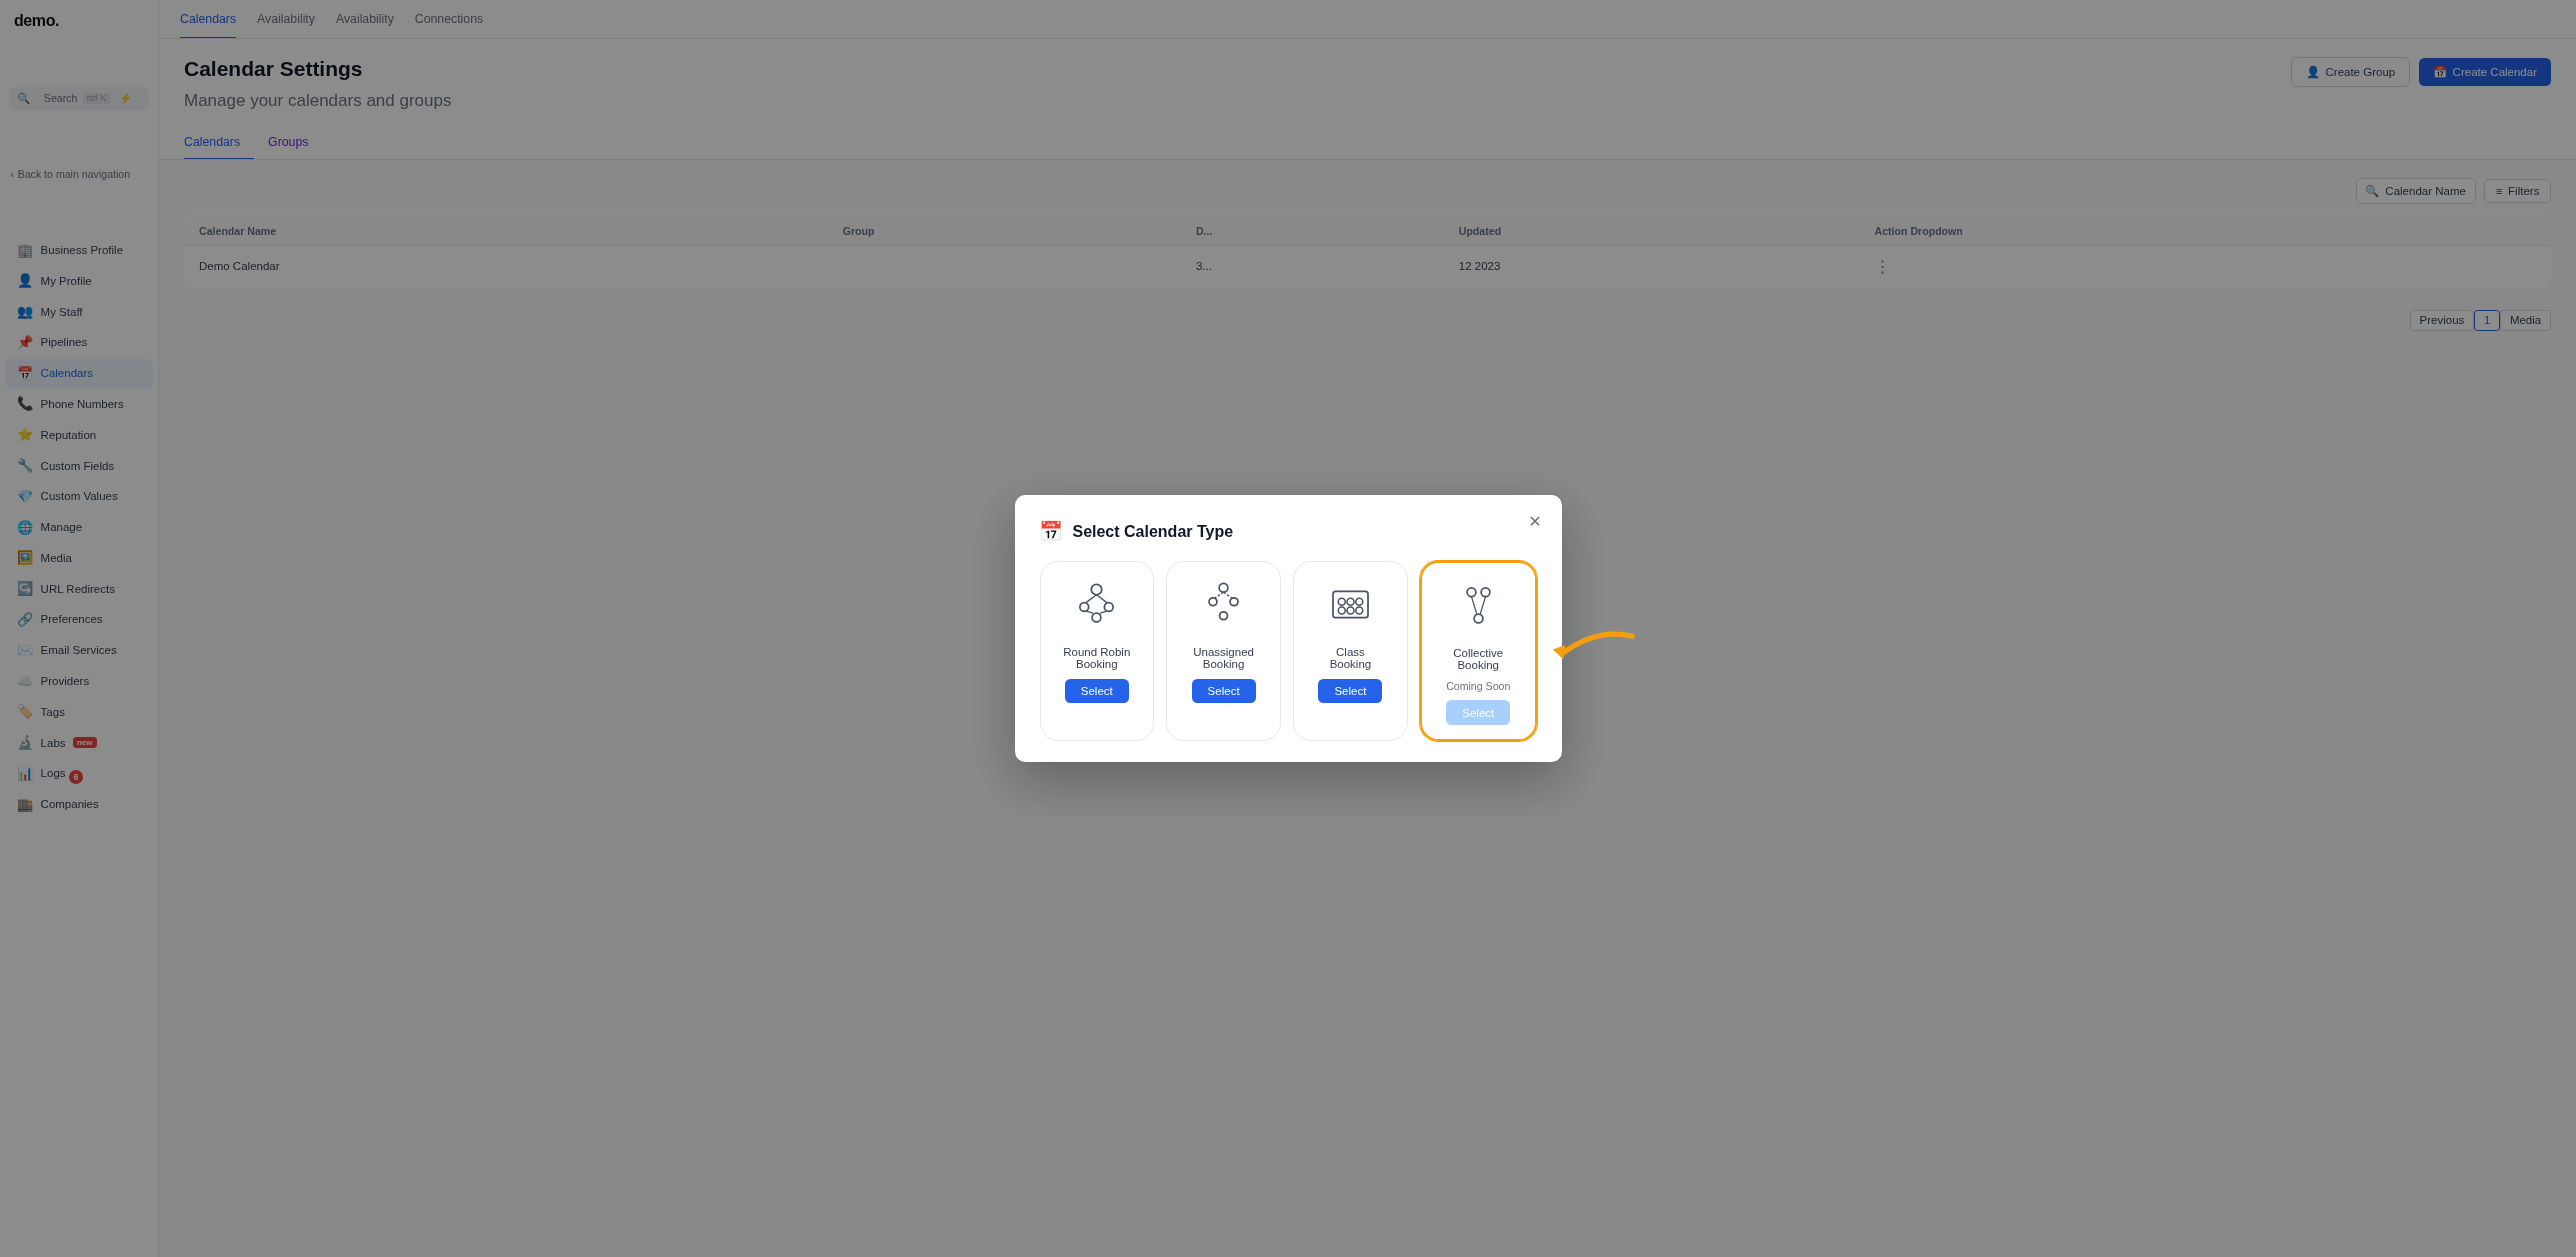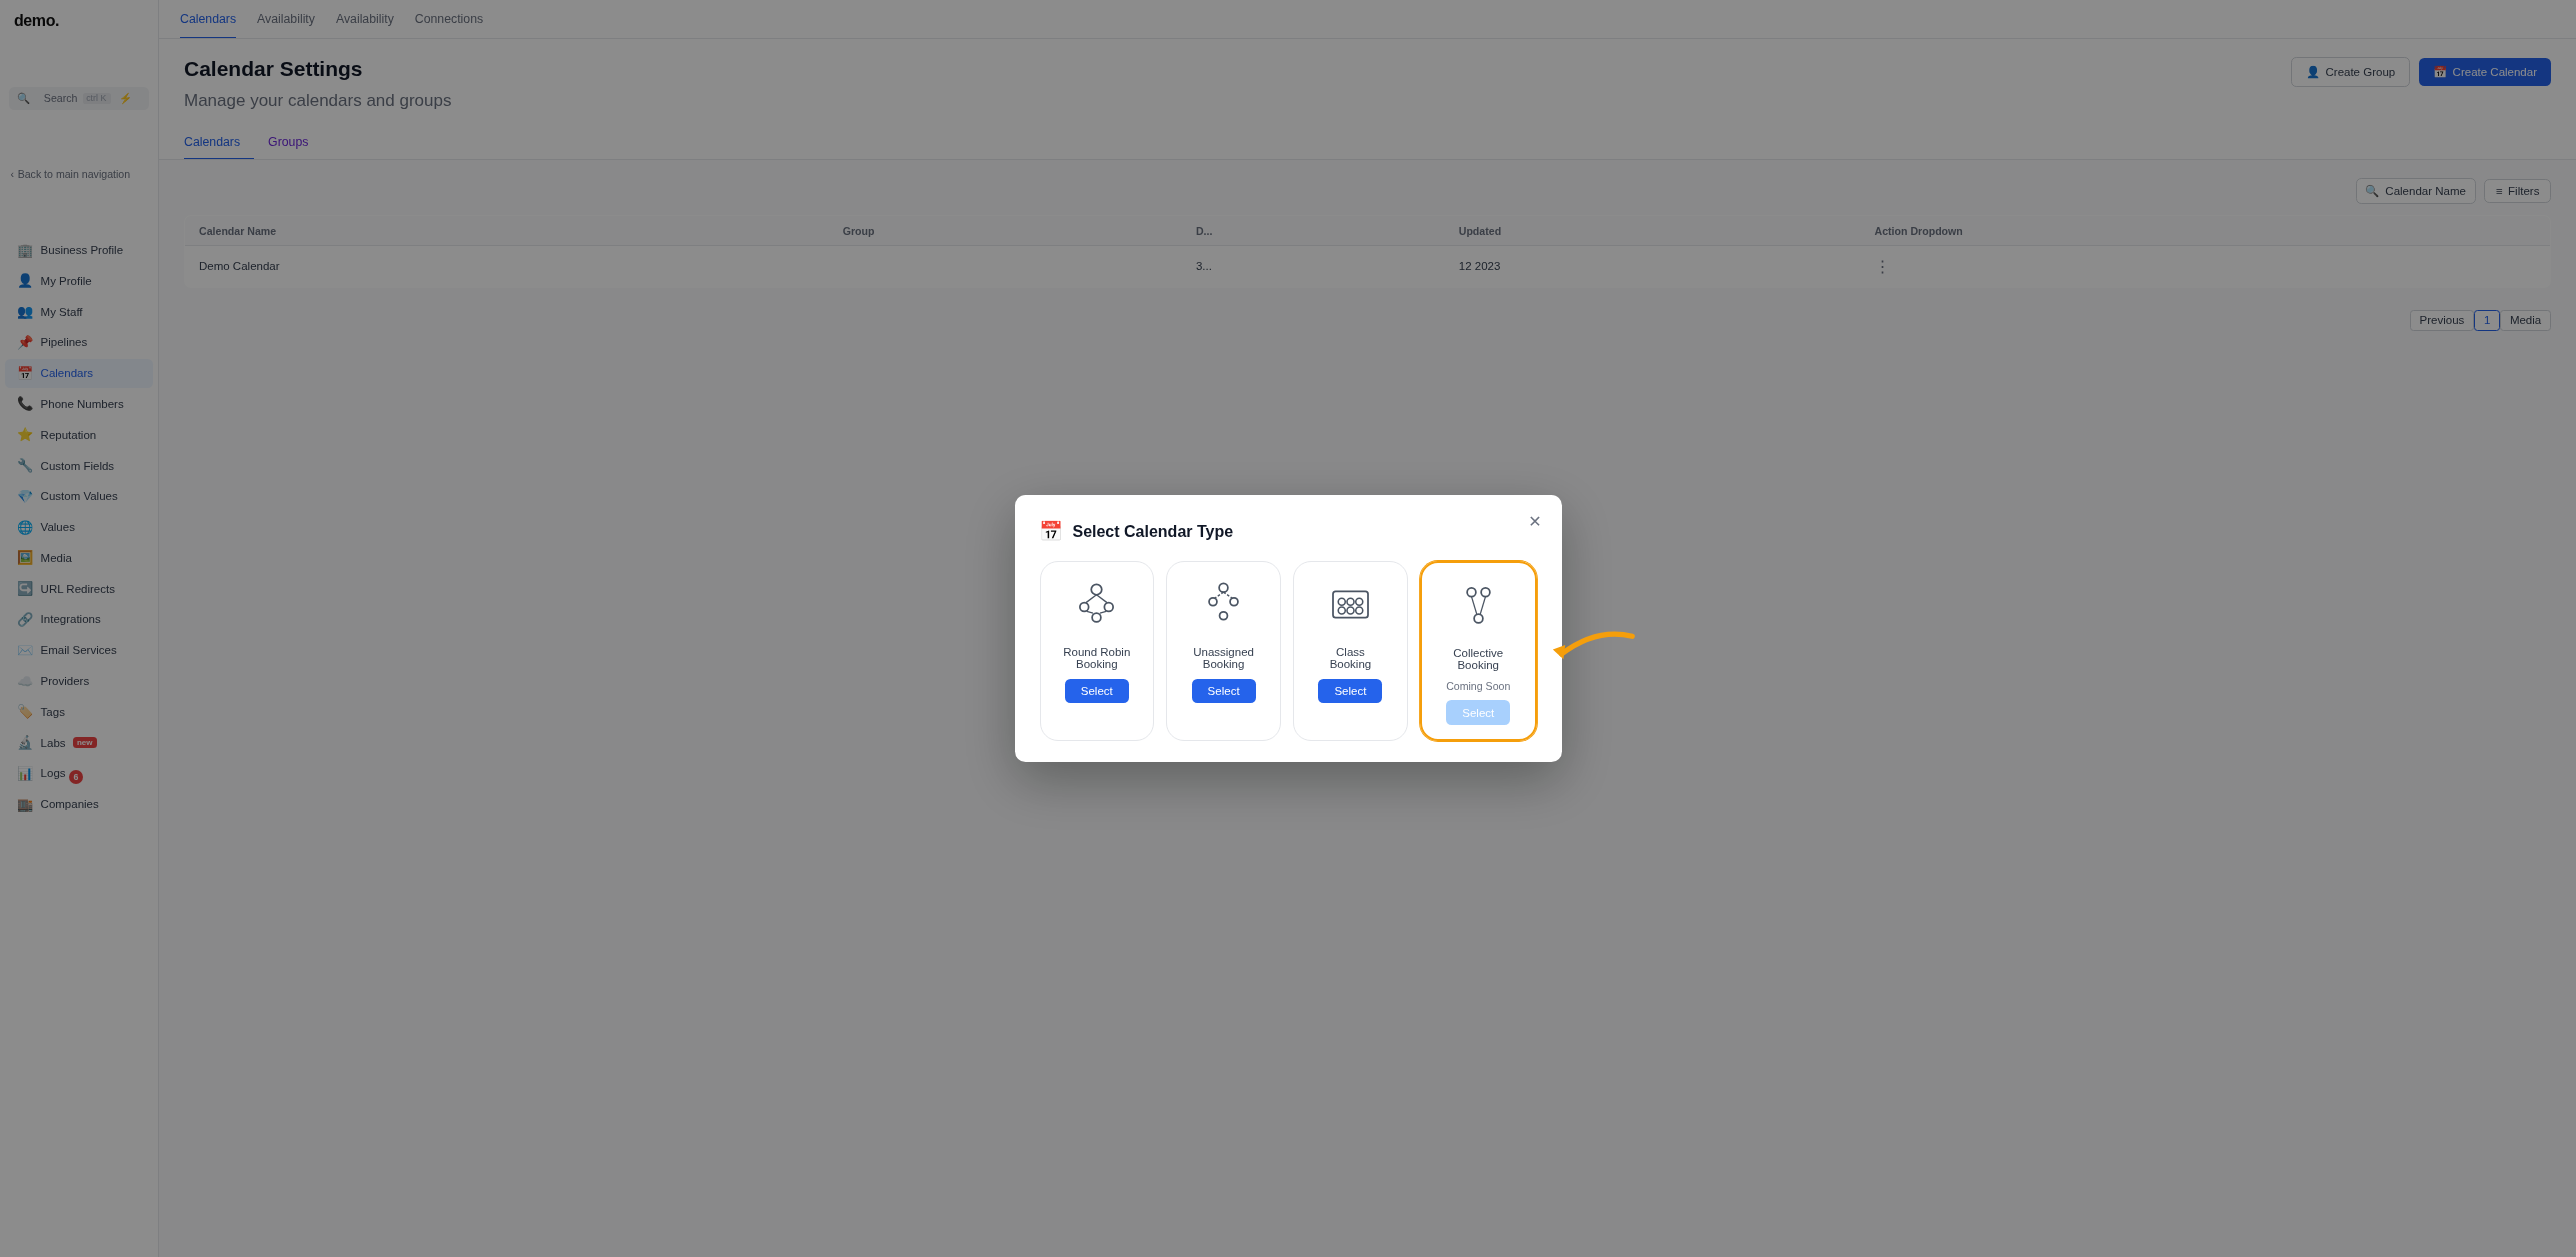--- a/index.html
+++ b/index.html
@@ -248,33 +248,33 @@
       <div class="sidebar-item">
         <span class="icon">🔧</span>
         <span>Custom Fields</span>
       </div>
       <div class="sidebar-item">
         <span class="icon">💎</span>
         <span>Custom Values</span>
       </div>
       <div class="sidebar-item">
         <span class="icon">🌐</span>
-        <span>Values</span>
+        <span>Manage</span>
       </div>
       <div class="sidebar-item">
         <span class="icon">🖼️</span>
         <span>Media</span>
       </div>
       <div class="sidebar-item">
         <span class="icon">↪️</span>
         <span>URL Redirects</span>
       </div>
       <div class="sidebar-item">
         <span class="icon">🔗</span>
-        <span>Integrations</span>
+        <span>Preferences</span>
       </div>
       <div class="sidebar-item">
         <span class="icon">✉️</span>
         <span>Email Services</span>
       </div>
       <div class="sidebar-item">
         <span class="icon">☁️</span>
         <span>Providers</span>
       </div>
       <div class="sidebar-item">

